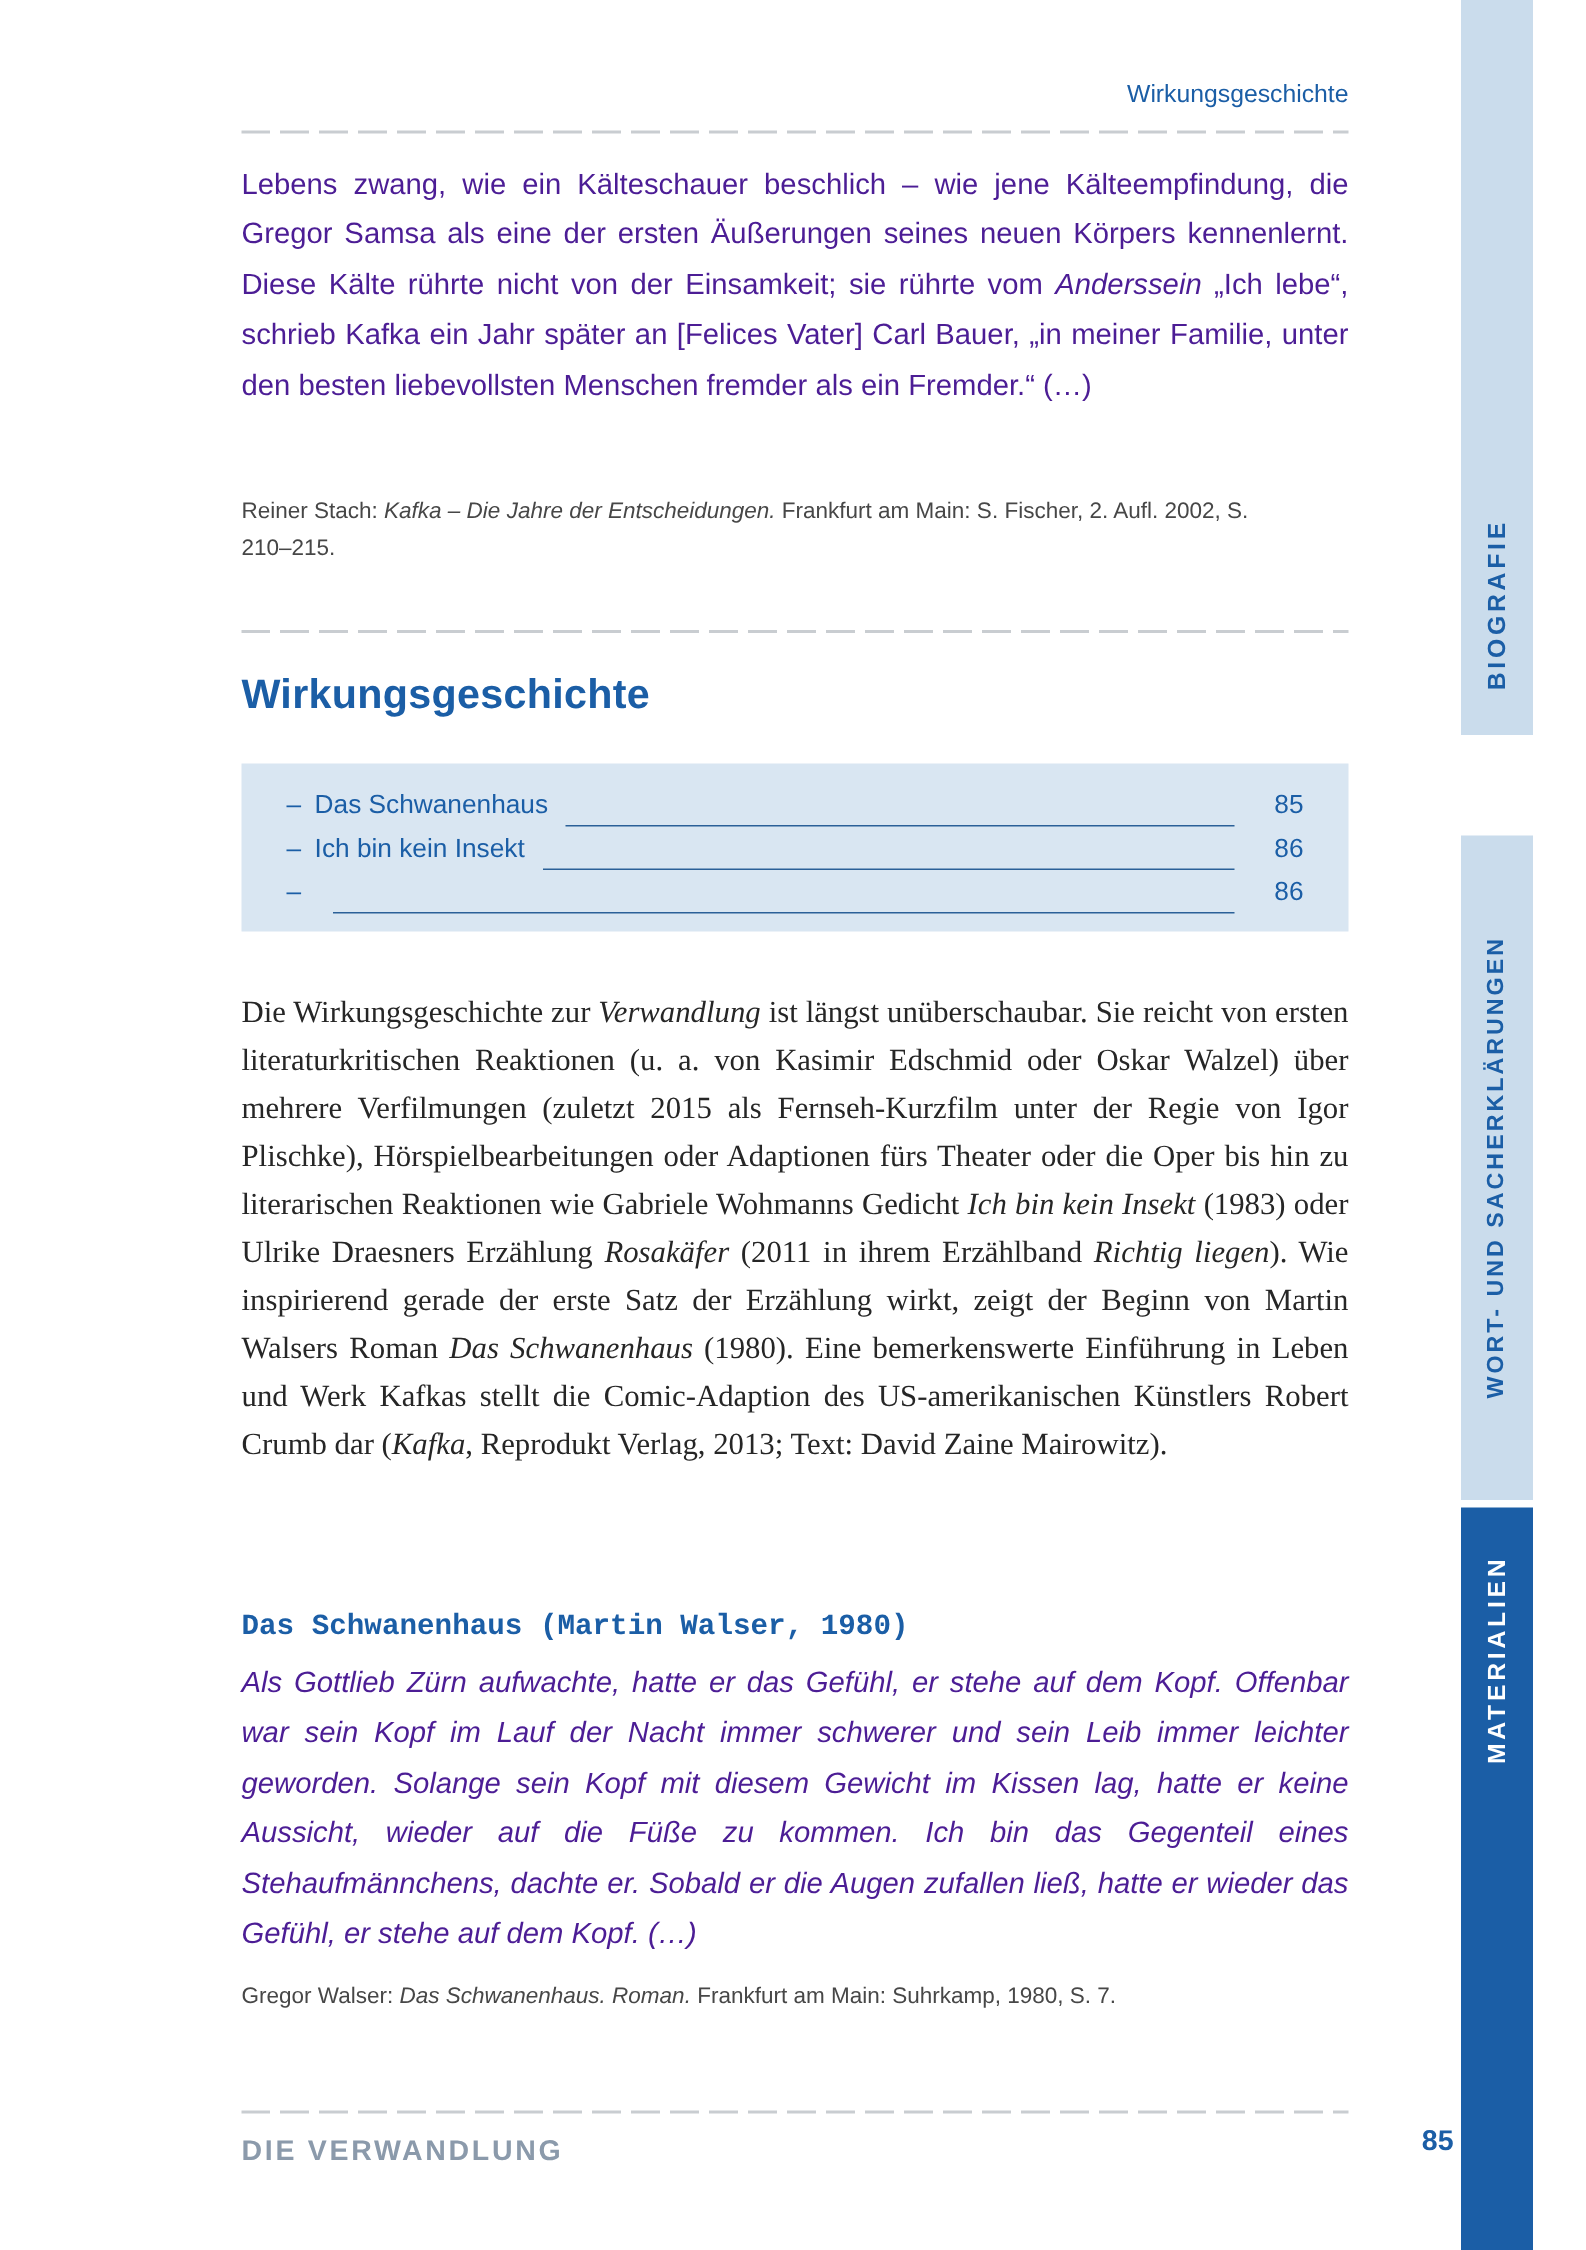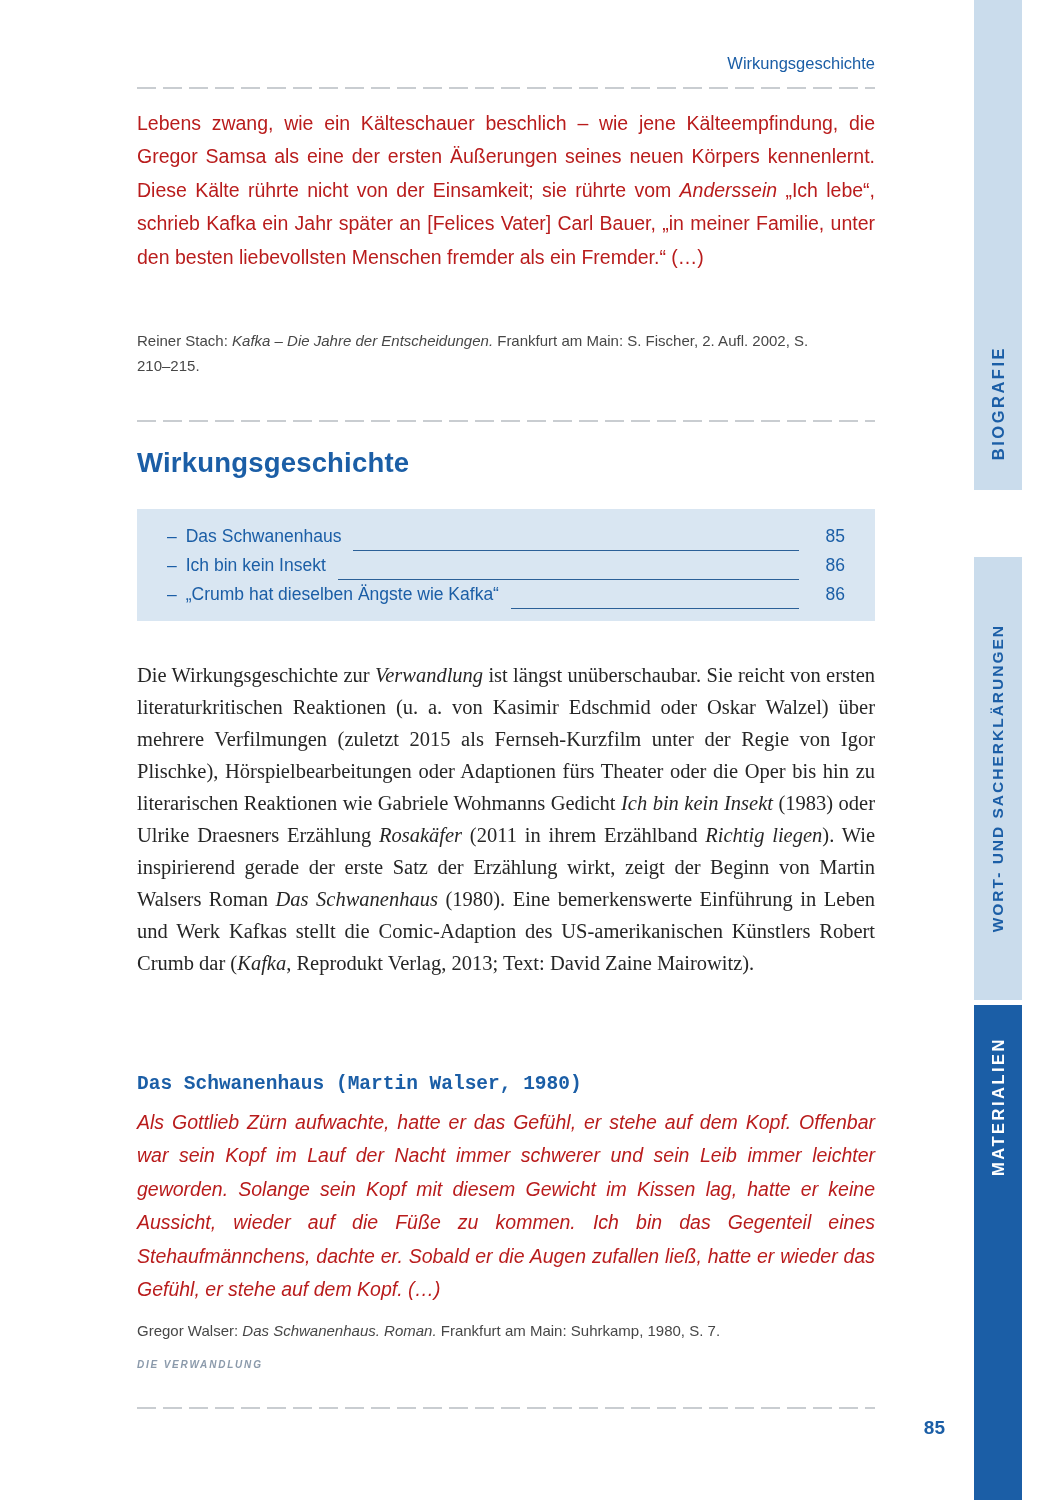--- a/index.html
+++ b/index.html
@@ -10,38 +10,38 @@
     font-family:"Liberation Sans", sans-serif;
     overflow:hidden;
     color:#3c3c3c;
   }
   :root {
     --accent-blue:#1b5ea6;
     --toc-box-bg:#d9e6f2;
     --tab-bg:#cadcec;
     --tab-active-bg:#1b5ea6;
   }
-  .abs { position:absolute; }
+  .abs { position:absolute;margin-left:24px; }
   .col { left:137px; width:738px; }
 
   .running-head {
     top:54px; text-align:right;
     font-size:16.5px; color:var(--accent-blue);
   }
   .rule {
     left:137px; width:738px; height:2px;
     background:repeating-linear-gradient(to right, #c9cdd1 0 19px, transparent 19px 26px);
   }
   .rule-top { top:87px; }
   .rule-section { top:420px; }
   .rule-footer { top:1407px; }
 
   .excerpt {
     font-size:19.5px; line-height:33.4px;
-    text-align:justify; hyphens:auto; color:#b91c1c;
+    text-align:justify; hyphens:auto; color:#4c1d95;
   }
   .excerpt-1 { top:107px; }
   .citation {
     font-size:15px; line-height:25px; color:#474747;
   }
   .citation-1 { top:328px; width:700px; }
 
   .section-title {
     top:447px;
     font-size:27.5px; font-weight:bold; color:var(--accent-blue);
@@ -72,24 +72,23 @@
   }
 
   .subsection-title {
     top:1073px;
     font-size:19.5px; font-weight:bold; color:var(--accent-blue);font-family:Liberation Mono, monospace;
   }
   .excerpt-2 { top:1106px;font-style:italic; }
   .citation-2 { top:1318px; width:738px; }
 
   .footer-book-title {
-    top:1359px; left:137px;
-    font-size:10px; font-weight:bold; letter-spacing:1.8px;
+    top:1424px; left:137px;
+    font-size:19px; font-weight:bold; letter-spacing:1.8px;
     color:#8b9aab;
-    font-style:italic;
   }
   .footer-page {
     top:1417px; left:900px; width:45px; text-align:right;
     font-size:19px; font-weight:bold; color:var(--accent-blue);
   }
 
   .tab {
     position:absolute; left:974px; width:48px;
     display:flex; justify-content:center; overflow:hidden;
   }
@@ -128,21 +127,20 @@
     <span class="toc-page">85</span>
   </div>
   <div class="toc-row">
     <span class="toc-dash">–</span>
     <span>Ich bin kein Insekt</span>
     <span class="toc-leader"></span>
     <span class="toc-page">86</span>
   </div>
   <div class="toc-row">
     <span class="toc-dash">–</span>
-    <span>„Crumb hat dieselben Ängste wie Kafka“</span>
     <span class="toc-leader"></span>
     <span class="toc-page">86</span>
   </div>
 </div>
 
 <p class="abs col intro"><span>Die Wirkungsgeschichte zur </span><span class="it">Verwandlung</span><span> ist längst unüberschaubar. Sie reicht von ersten literaturkritischen Reaktionen (u. a. von Kasimir Edschmid oder Oskar Walzel) über mehrere Verfilmungen (zuletzt 2015 als Fernseh-Kurzfilm unter der Regie von Igor Plischke), Hörspielbearbeitungen oder Adaptionen fürs Theater oder die Oper bis hin zu literarischen Reaktionen wie Gabriele Wohmanns Gedicht </span><span class="it">Ich bin kein Insekt</span><span> (1983) oder Ulrike Draesners Erzählung </span><span class="it">Rosakäfer</span><span> (2011 in ihrem Erzählband </span><span class="it">Richtig liegen</span><span>). Wie inspirierend gerade der erste Satz der Erzählung wirkt, zeigt der Beginn von Martin Walsers Roman </span><span class="it">Das Schwanenhaus</span><span> (1980). Eine bemerkenswerte Einführung in Leben und Werk Kafkas stellt die Comic-Adaption des US-amerikanischen Künstlers Robert Crumb dar (</span><span class="it">Kafka</span><span>, Reprodukt Verlag, 2013; Text: David Zaine Mairowitz).</span></p>
 
 <h2 class="abs col subsection-title">Das Schwanenhaus (Martin Walser, 1980)</h2>
 <p class="abs col excerpt excerpt-2">Als Gottlieb Zürn aufwachte, hatte er das Gefühl, er stehe auf dem Kopf. Offenbar war sein Kopf im Lauf der Nacht immer schwerer und sein Leib immer leichter geworden. Solange sein Kopf mit diesem Gewicht im Kissen lag, hatte er keine Aussicht, wieder auf die Füße zu kommen. Ich bin das Gegenteil eines Stehaufmännchens, dachte er. Sobald er die Augen zufallen ließ, hatte er wieder das Gefühl, er stehe auf dem Kopf. (…)</p>
 <p class="abs col citation citation-2"><span>Gregor Walser: </span><span class="it">Das Schwanenhaus. Roman.</span><span> Frankfurt am Main: Suhrkamp, 1980, S. 7.</span></p>

